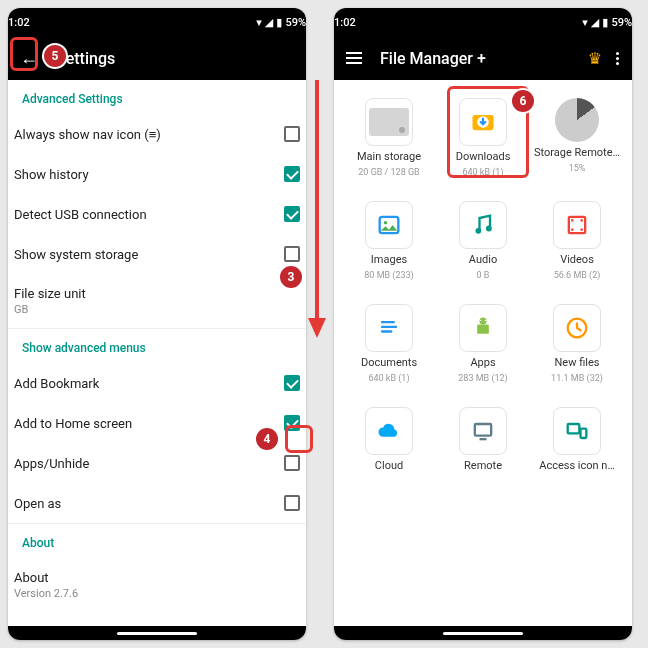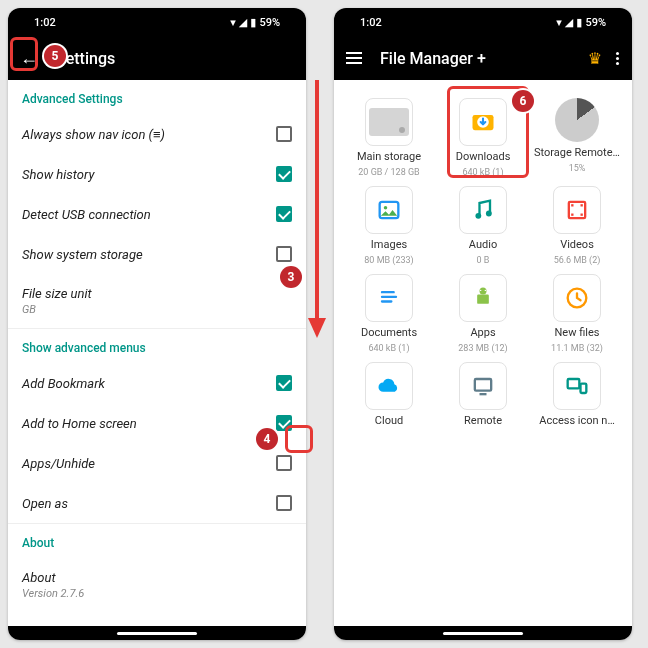--- a/index.html
+++ b/index.html
@@ -1,36 +1,36 @@
 <!DOCTYPE html>
 <html><head>
 <meta charset="utf-8">
 <style>
   * { box-sizing: border-box; margin: 0; padding: 0; }
   body { background: #e8e8e8; width: 648px; height: 648px; font-family: Roboto, Arial, sans-serif; position: relative; overflow: hidden; }
   .phones { display: flex; gap: 28px; padding: 8px; }
   .phone { width: 298px; height: 632px; background: #fff; border-radius: 12px; overflow: hidden; position: relative; box-shadow: 0 1px 3px rgba(0,0,0,.25); display:flex; flex-direction:column; }
-  .statusbar { height: 28px; background: #000; color: #fff; display: flex; align-items: center; justify-content: space-between; padding: 0 26px; font-size: 11px; font-weight: 500; }
+  .statusbar { height: 28px; background: #000; color: #fff; display: flex; align-items: center; justify-content: space-between; padding: 0 0; font-size: 11px; font-weight: 500; }
   .statusbar .right { display:flex; align-items:center; gap:3px; }
   .appbar { height: 44px; background: #000; color: #fff; display: flex; align-items: center; padding: 0 12px; }
   .appbar .title { font-size: 16px; font-weight: 500; margin-left: 18px; }
   .appbar .spacer { flex:1; }
   .content { flex:1; overflow:hidden; background:#fff; }
   .section-hdr { color:#009688; font-size:12px; font-weight:500; padding:12px 14px 8px; }
-  .row { display:flex; align-items:center; justify-content:space-between; padding:12px 14px; font-size:13px; color:#222;font-style:italic; }
+  .row { display:flex; align-items:center; justify-content:space-between; padding:12px 6px; font-size:13px; color:#222; }
   .row .sub { font-size:11px; color:#888; margin-top:2px; }
   .divider { height:1px; background:#eee; }
   .chk { width:16px; height:16px; border:2px solid #666; border-radius:2px; position:relative; }
   .chk.on { background:#009688; border-color:#009688; }
   .chk.on::after { content:""; position:absolute; left:3px; top:0px; width:5px; height:9px; border:solid #fff; border-width:0 2px 2px 0; transform:rotate(45deg); }
   .navbar { height:14px; background:#000; display:flex; justify-content:center; align-items:center; }
   .navbar .pill { width:80px; height:3px; background:#fff; border-radius:2px; }
 
   
-  .grid { display:grid; grid-template-columns: repeat(3, 1fr); gap:1px 0; padding: 14px 8px; text-align:center; }
+  .grid { display:grid; grid-template-columns: repeat(3, 1fr); gap:16px 0; padding: 14px 8px; text-align:center; }
   .tile { display:flex; flex-direction:column; align-items:center; gap:4px; padding:4px 2px; }
   .tile .box { width:48px; height:48px; background:#fff; border:1px solid #e2e2e2; border-radius:8px; display:flex; align-items:center; justify-content:center; }
   .tile .lbl { font-size:11px; color:#333; white-space:nowrap; overflow:hidden; text-overflow:ellipsis; max-width:86px; }
   .tile .sub { font-size:9px; color:#999; }
 
   
   .ico { width:28px; height:28px; }
 
   
   .badge { position:absolute; width:22px; height:22px; border-radius:50%; background:#c1272d; color:#fff; font-size:12px; font-weight:bold; display:flex; align-items:center; justify-content:center; z-index:20; box-shadow:0 0 0 2px #fff; }

